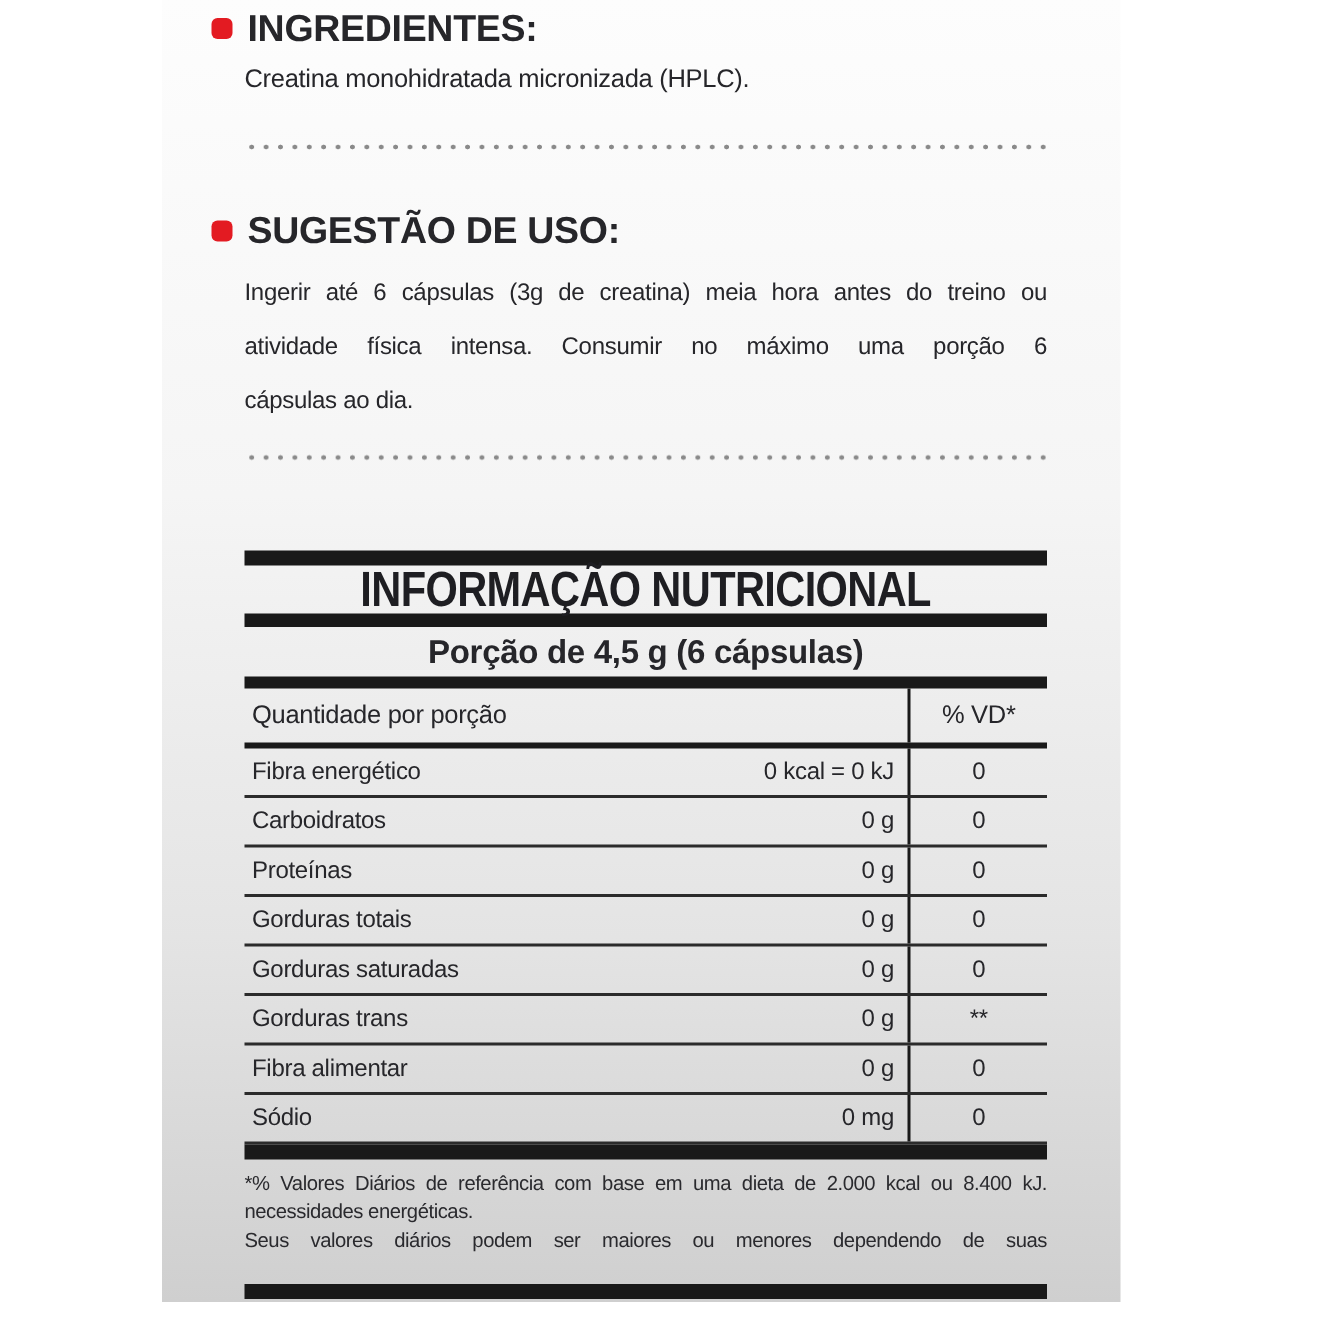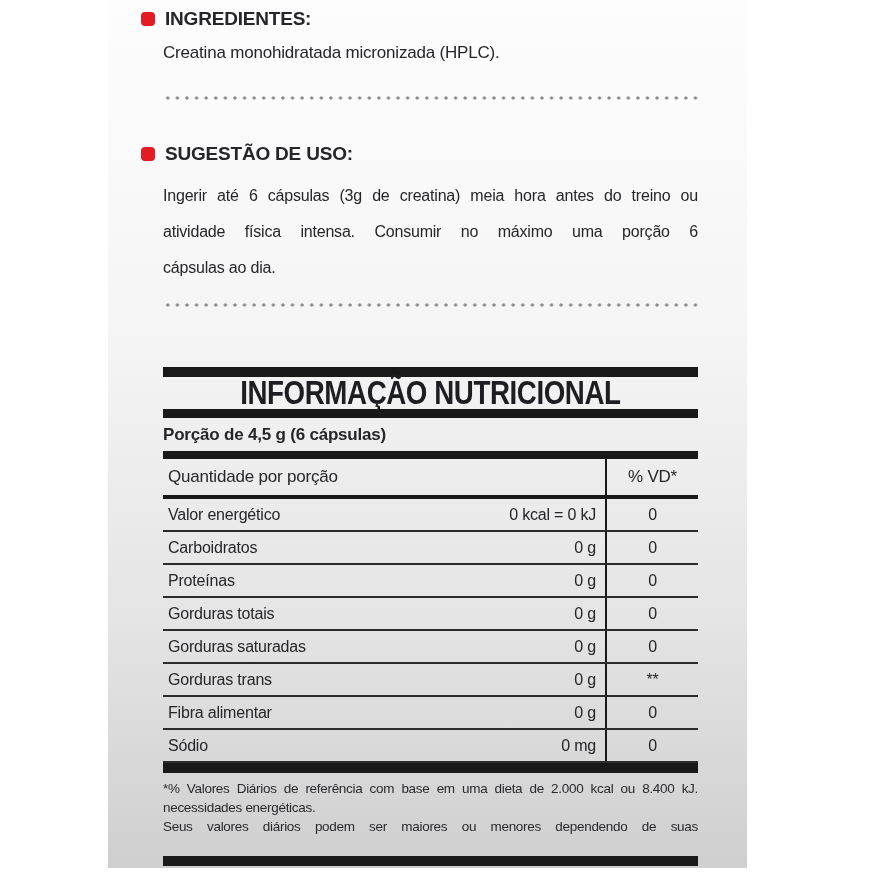--- a/index.html
+++ b/index.html
@@ -28,21 +28,21 @@
     display: flex; align-items: center; gap: 10px;
     margin-left: -22px;
     height: 20px;
   }
   .bullet {
     width: 14px; height: 14px; flex: none;
     border-radius: 4px;
     background: #e31b22;
   }
   .sec-heading {
-    font-size: 19px; font-weight: bold;
+    font-size: 25px; font-weight: bold;
     letter-spacing: -0.2px;
     color: #26262a;
   }
   .sec-ingredients { padding-top: 9px; }
   .ingredients-text {
     margin-top: 13px;
     font-size: 17px; letter-spacing: -0.2px;
     line-height: 21px;
   }
   .dotted-divider {
@@ -64,21 +64,21 @@
   .bar.thick { height: 10px; }
   .nutri-title-wrap { height: 32px; display: flex; align-items: center; justify-content: center; }
   .nutri-title {
     font-size: 33px; font-weight: bold; letter-spacing: -0.5px;
     transform: scaleX(0.84);
     color: #1e1e22;
     white-space: nowrap;
   }
   .nutri-serving {
     height: 33px; line-height: 33px;
-    font-weight: bold; font-size: 17px;
+    text-align: center; font-weight: bold; font-size: 22px;
     letter-spacing: -0.2px;
   }
   .bar.b3 { height: 8px; }
   .thead {
     display: flex; align-items: stretch;
     height: 40px;
     border-bottom: 4px solid #191919;
     font-size: 17px; letter-spacing: -0.2px; justify-content: flex-end;
   }
   .thead .c-label { flex: 1; display: flex; align-items: center; padding-left: 5px; }
@@ -144,21 +144,21 @@
         <div class="bar"></div>
         <div class="nutri-serving">Porção de 4,5 g (6 cápsulas)</div>
         <div class="bar b3"></div>
 
         <div class="thead">
           <div class="c-label">Quantidade por porção</div>
           <div class="c-vd">% VD*</div>
         </div>
 
         <div class="trow">
-          <div class="c-label">Valor energético</div>
+          <div class="c-label">Fibra energético</div>
           <div class="c-amt">0 kcal = 0 kJ</div>
           <div class="c-vd">0</div>
         </div>
         <div class="trow">
           <div class="c-label">Carboidratos</div>
           <div class="c-amt">0 g</div>
           <div class="c-vd">0</div>
         </div>
         <div class="trow">
           <div class="c-label">Proteínas</div>

